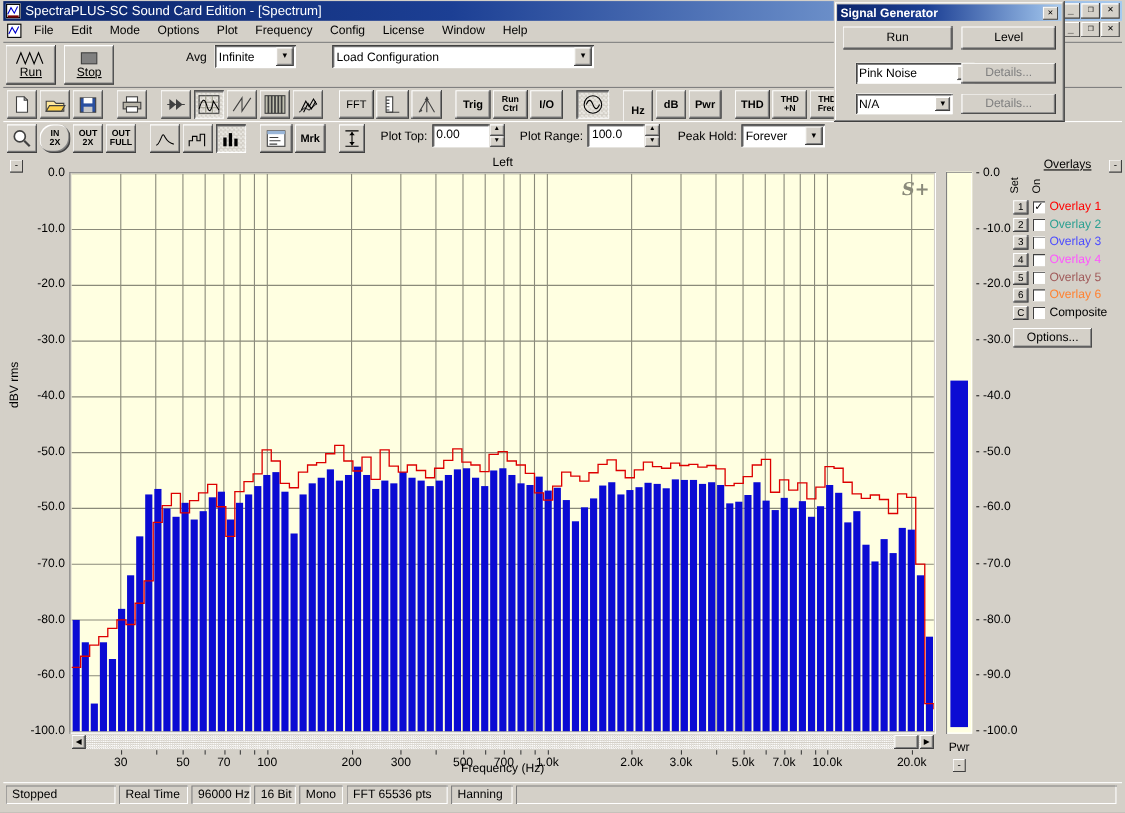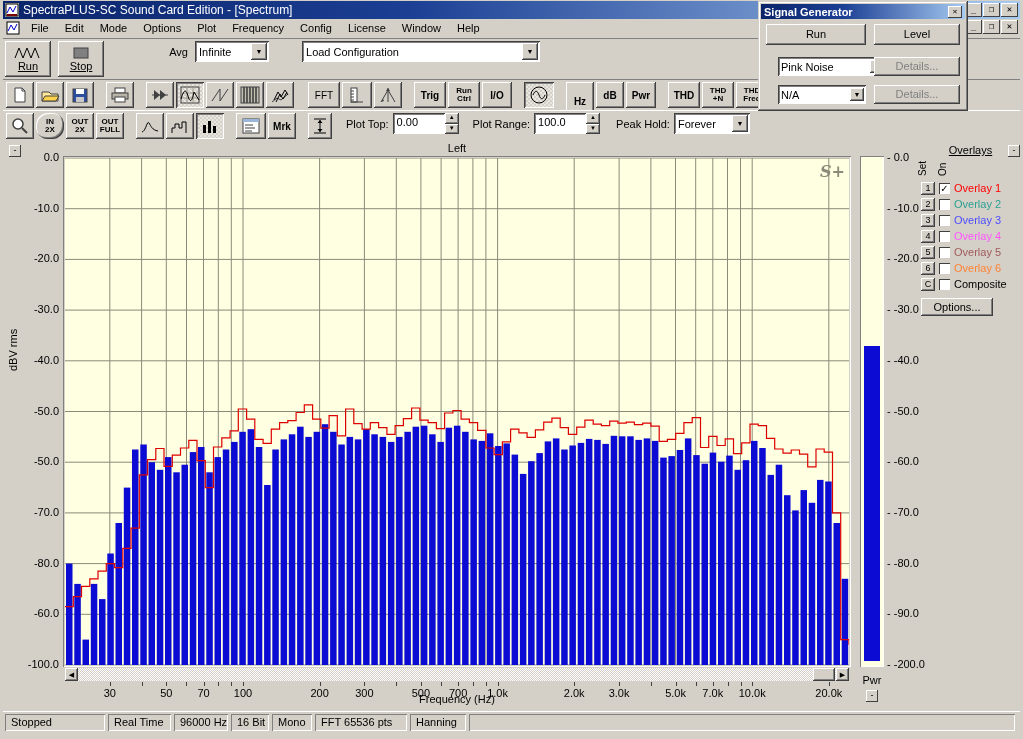--- a/index.html
+++ b/index.html
@@ -455,21 +455,21 @@
         <div class="axislab" style="left: 884px; top: 10px;">- 0.0</div>
         <div class="axislab" style="left: 884px; top: 60.7px;">- -10.0</div>
         <div class="axislab" style="left: 884px; top: 111.4px;">- -20.0</div>
         <div class="axislab" style="left: 884px; top: 162.1px;">- -30.0</div>
         <div class="axislab" style="left: 884px; top: 212.8px;">- -40.0</div>
         <div class="axislab" style="left: 884px; top: 263.5px;">- -50.0</div>
         <div class="axislab" style="left: 884px; top: 314.2px;">- -60.0</div>
         <div class="axislab" style="left: 884px; top: 364.9px;">- -70.0</div>
         <div class="axislab" style="left: 884px; top: 415.6px;">- -80.0</div>
         <div class="axislab" style="left: 884px; top: 466.3px;">- -90.0</div>
-        <div class="axislab" style="left: 884px; top: 517px;">- -200.0</div>
+        <div class="axislab" style="left: 884px; top: 517px;">- -100.0</div>
       </div>
     <div class="axislab" style="left:857px; top:533px; width:24px; text-align:center;">Pwr</div>
     <div class="minibtn" style="left:863px; top:549px;">-</div>
 
     <div style="position:absolute; left:918px; top:3px; width:99px;">
       <div style="text-align:center; text-decoration:underline;">Overlays</div>
       <div style="position:relative; height:24px;">
         <span style="position:absolute; left:-4px; top:20px; transform:rotate(-90deg); transform-origin:left top; font-size:10px;">Set</span>
         <span style="position:absolute; left:16px; top:20px; transform:rotate(-90deg); transform-origin:left top; font-size:10px;">On</span>
       </div>

